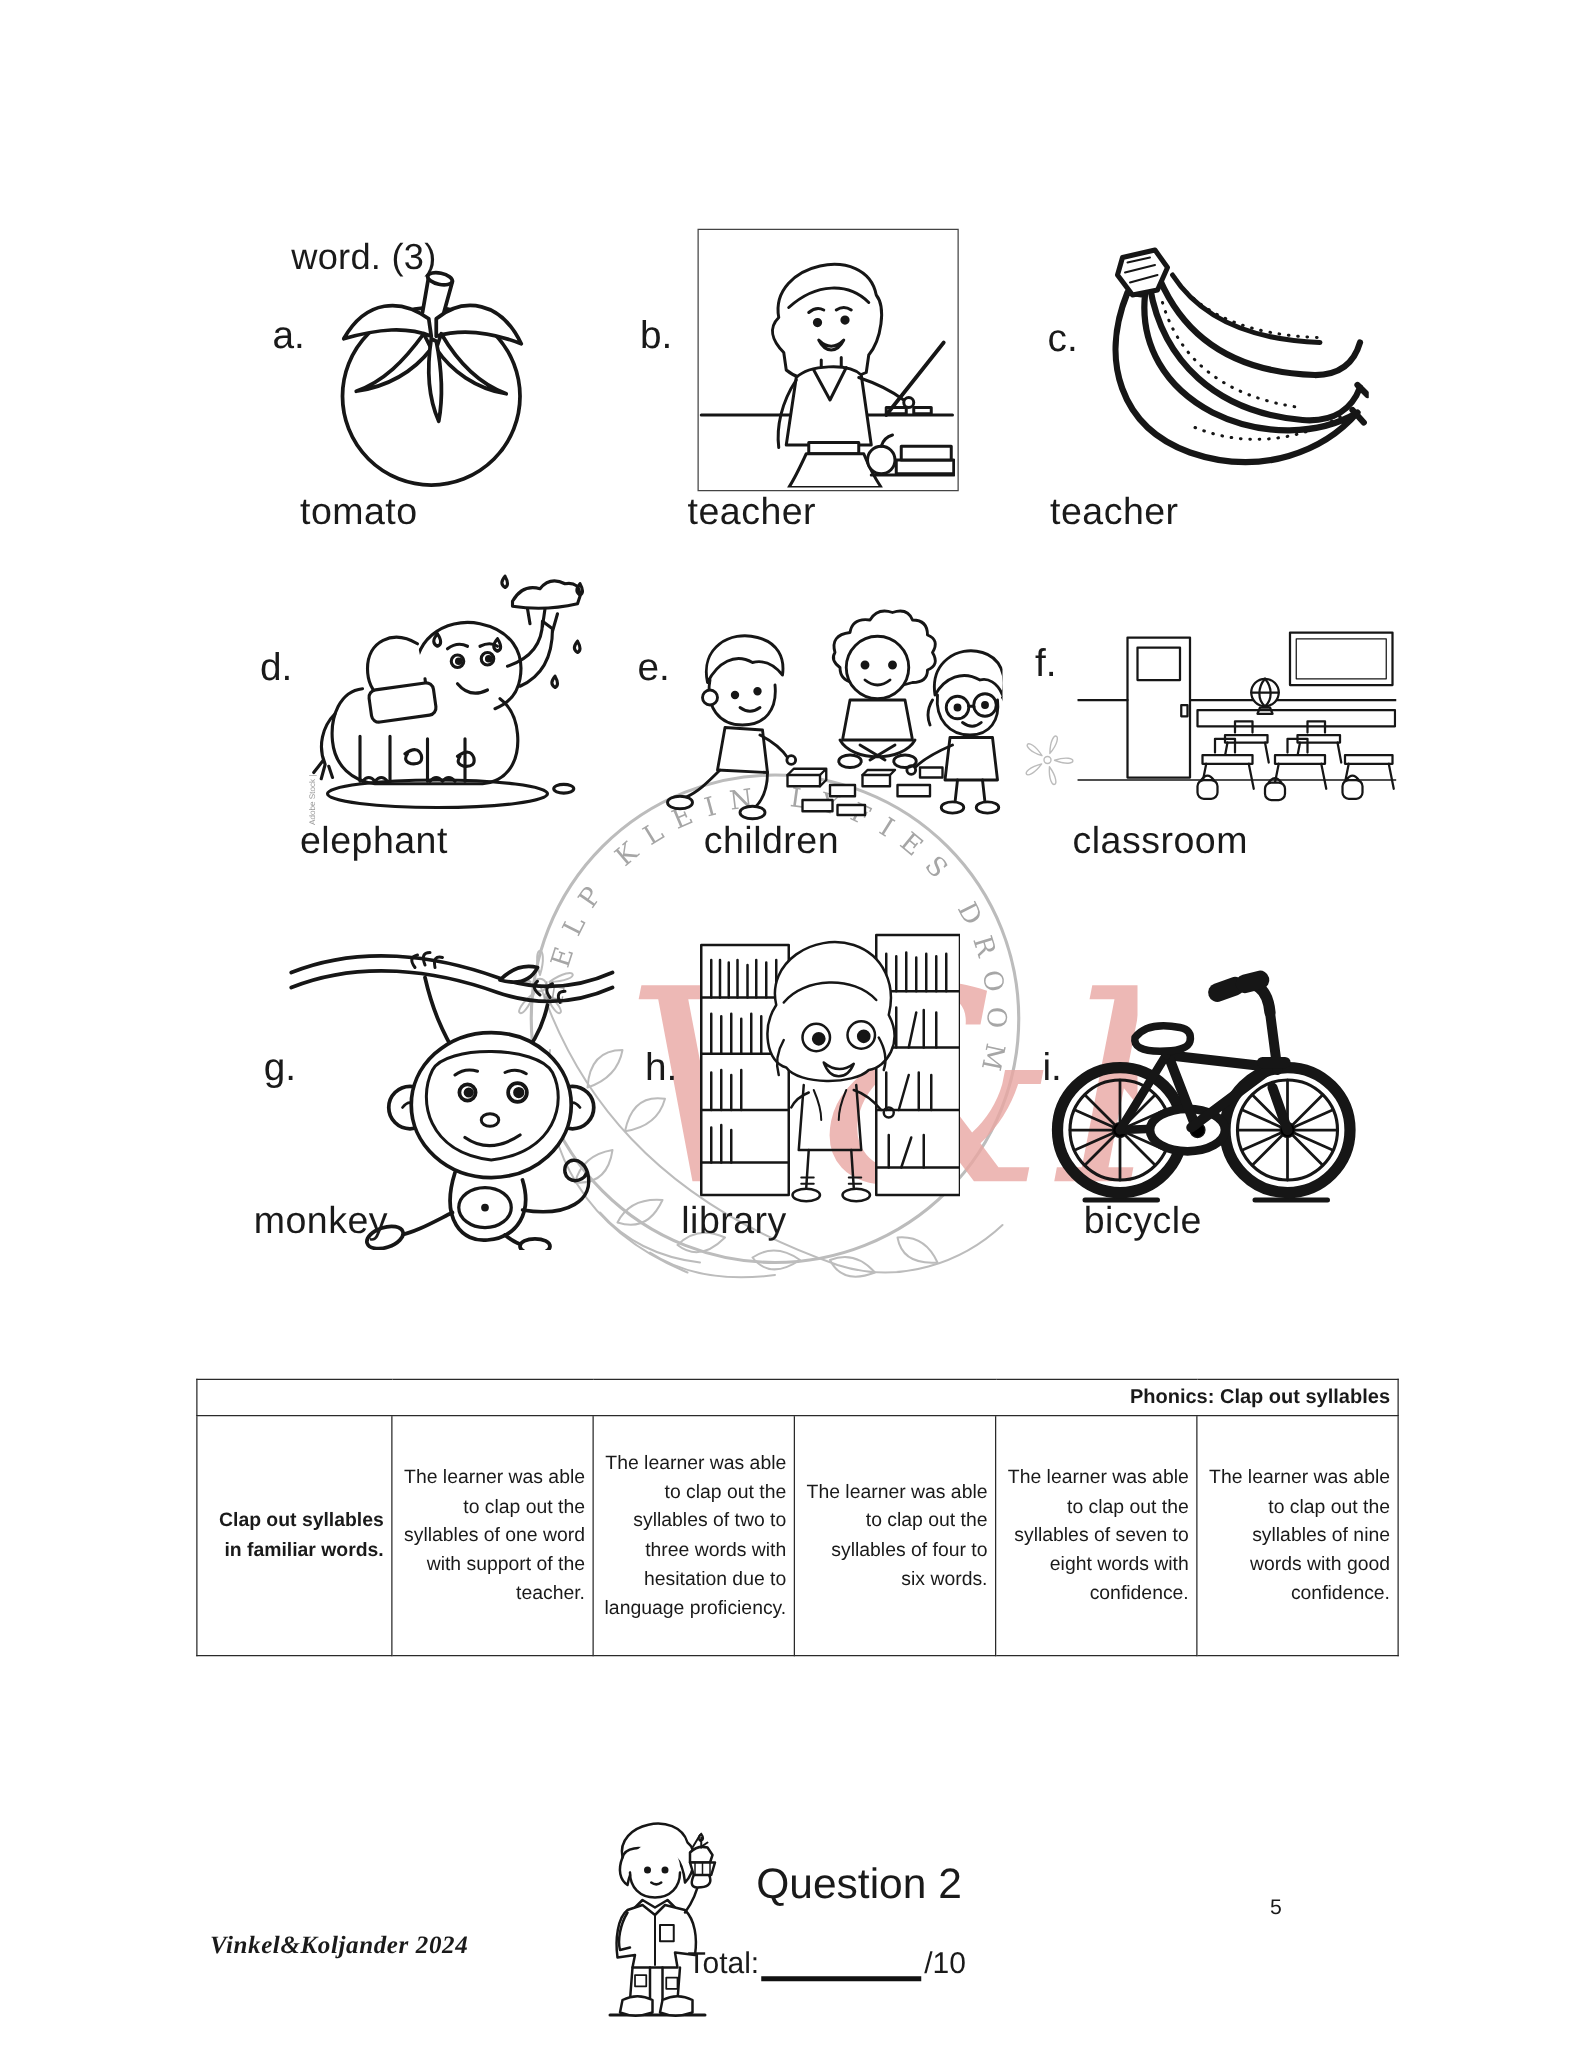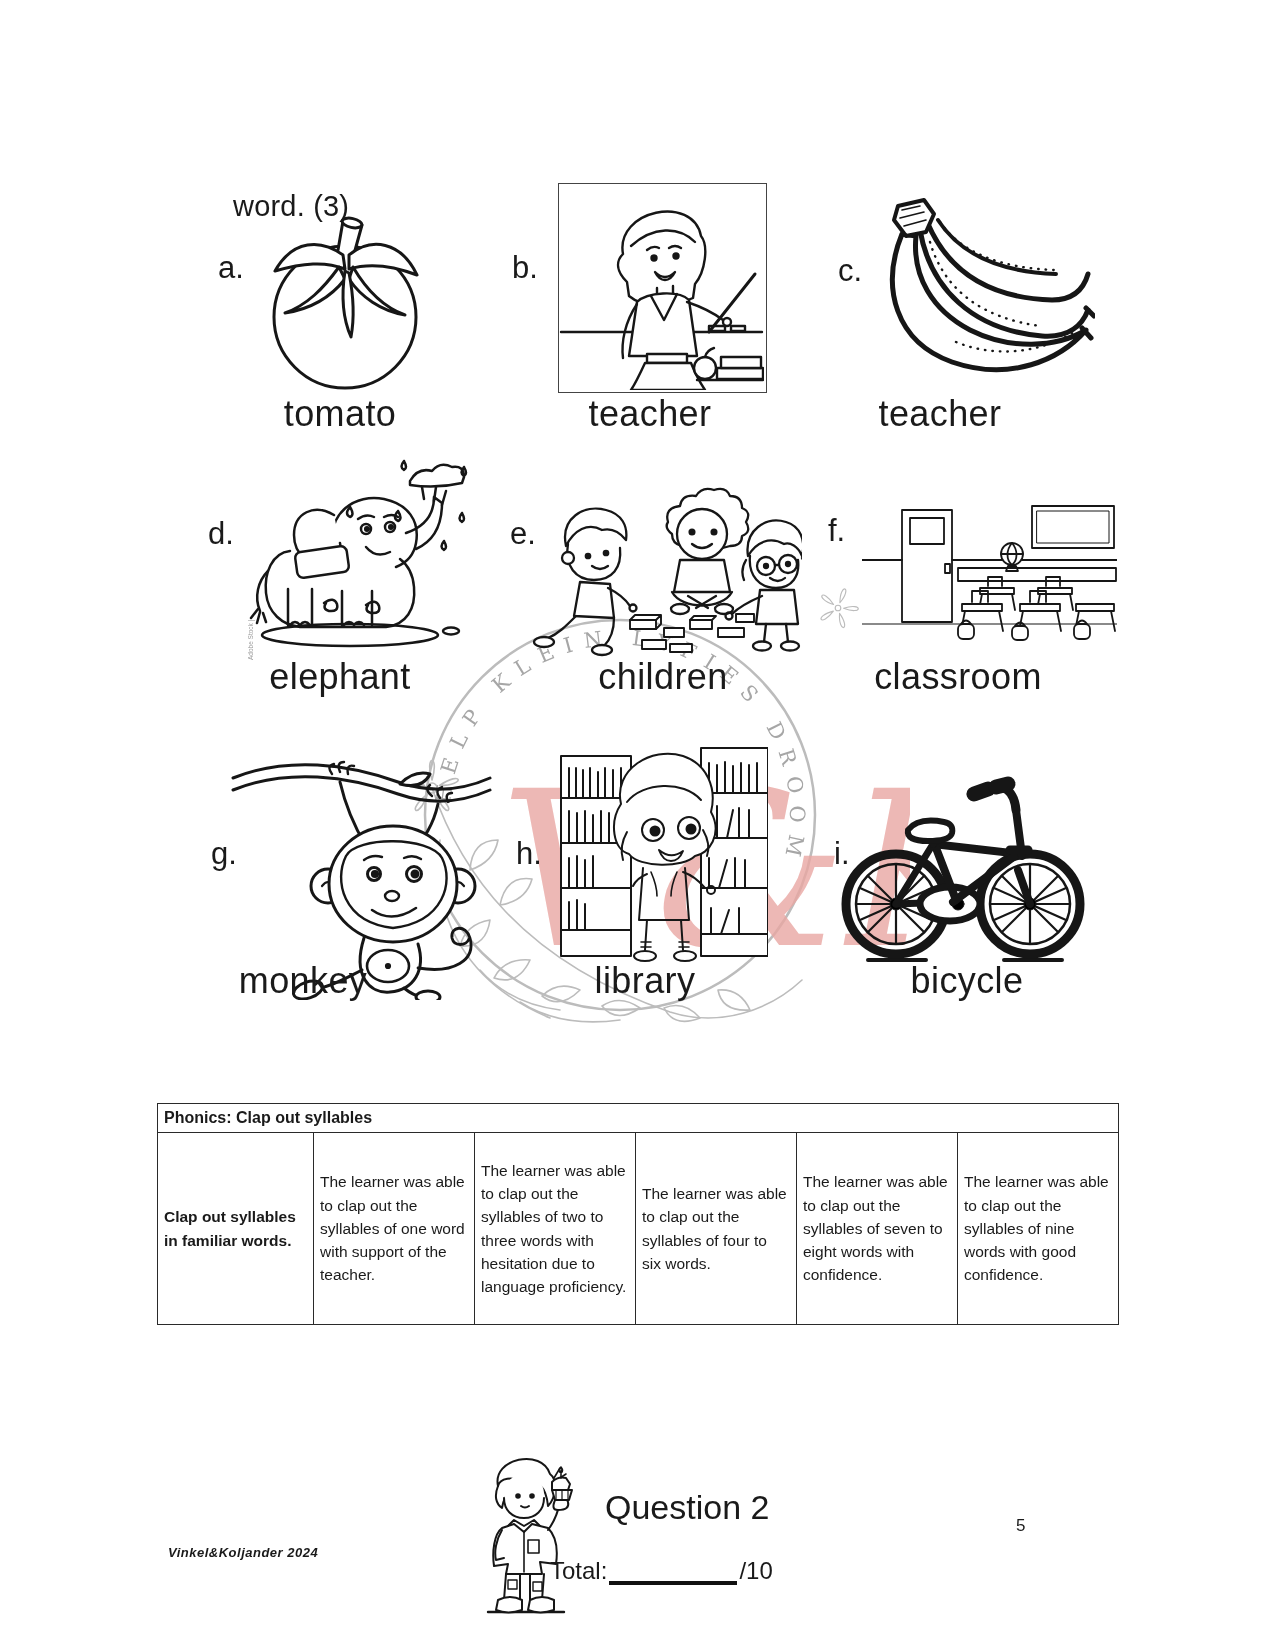--- a/index.html
+++ b/index.html
@@ -1,34 +1,34 @@
 <!DOCTYPE html>
 <html><head>
 <meta charset="utf-8">
 <style>
   html,body{margin:0;padding:0;background:#e8e8e8}
   .page{position:relative;width:1275px;height:1650px;background:#ffffff;margin:0 auto;
         font-family:"Liberation Sans",sans-serif;color:#1a1a1a;overflow:hidden}
   .abs{position:absolute}
   .ttl{font-size:29px;letter-spacing:.2px;white-space:nowrap}
   .ltr{font-size:31px}
-  .lbl{font-size:36px;font-weight:500;text-align:center;letter-spacing:.4px}
+  .lbl{font-size:30px;font-weight:500;text-align:left;letter-spacing:.4px}
   svg{display:block}
   .ink{stroke:#161616;fill:none;stroke-linecap:round;stroke-linejoin:round}
   .teacher-frame{border:1.5px solid #444;background:#fff}
   .rubric{border-collapse:collapse;table-layout:fixed;width:962px;font-size:15.5px}
-  .rubric td{border:1.7px solid #2a2a2a;text-align:left;padding:2px 6px;line-height:1.5;vertical-align:middle}
+  .rubric td{border:1.7px solid #2a2a2a;text-align:right;padding:2px 6px;line-height:1.5;vertical-align:middle}
   .rubric col.c0{width:156px}
   .t-title{font-weight:600;font-size:16px;padding:2px}
   .t-head td{font-size:17px;padding:2px}
   .bold{font-weight:700}
   .total-row{display:flex;align-items:flex-end;font-size:24px}
   .blank-line{display:inline-block;width:128px;height:36px;border-bottom:4px solid #111;margin:0 2px}
   .question{font-size:34px}
-  .credit{font-family:Liberation Sans, sans-serif;font-style:italic;font-weight:bold;font-size:13px;letter-spacing:.5px}
+  .credit{font-family:Liberation Serif, serif;font-style:italic;font-weight:bold;font-size:20px;letter-spacing:.5px}
   .pagenum{font-size:17px}
   .attrib{font-size:6.5px;color:#9a9a9a;transform:rotate(-90deg);transform-origin:left top;white-space:nowrap}
   .wm-circle-text{font-family:"DejaVu Serif",serif;font-size:21px;letter-spacing:11px;fill:#a6a6a6}
   .wm-mono{font-family:"DejaVu Serif",serif;font-style:italic;fill:#e9a7a3;opacity:.8}
   .wm{stroke:#bcbcbc;fill:none;stroke-linecap:round;stroke-linejoin:round}
 </style>
 </head>
 <body>
 
 <div class="page">

